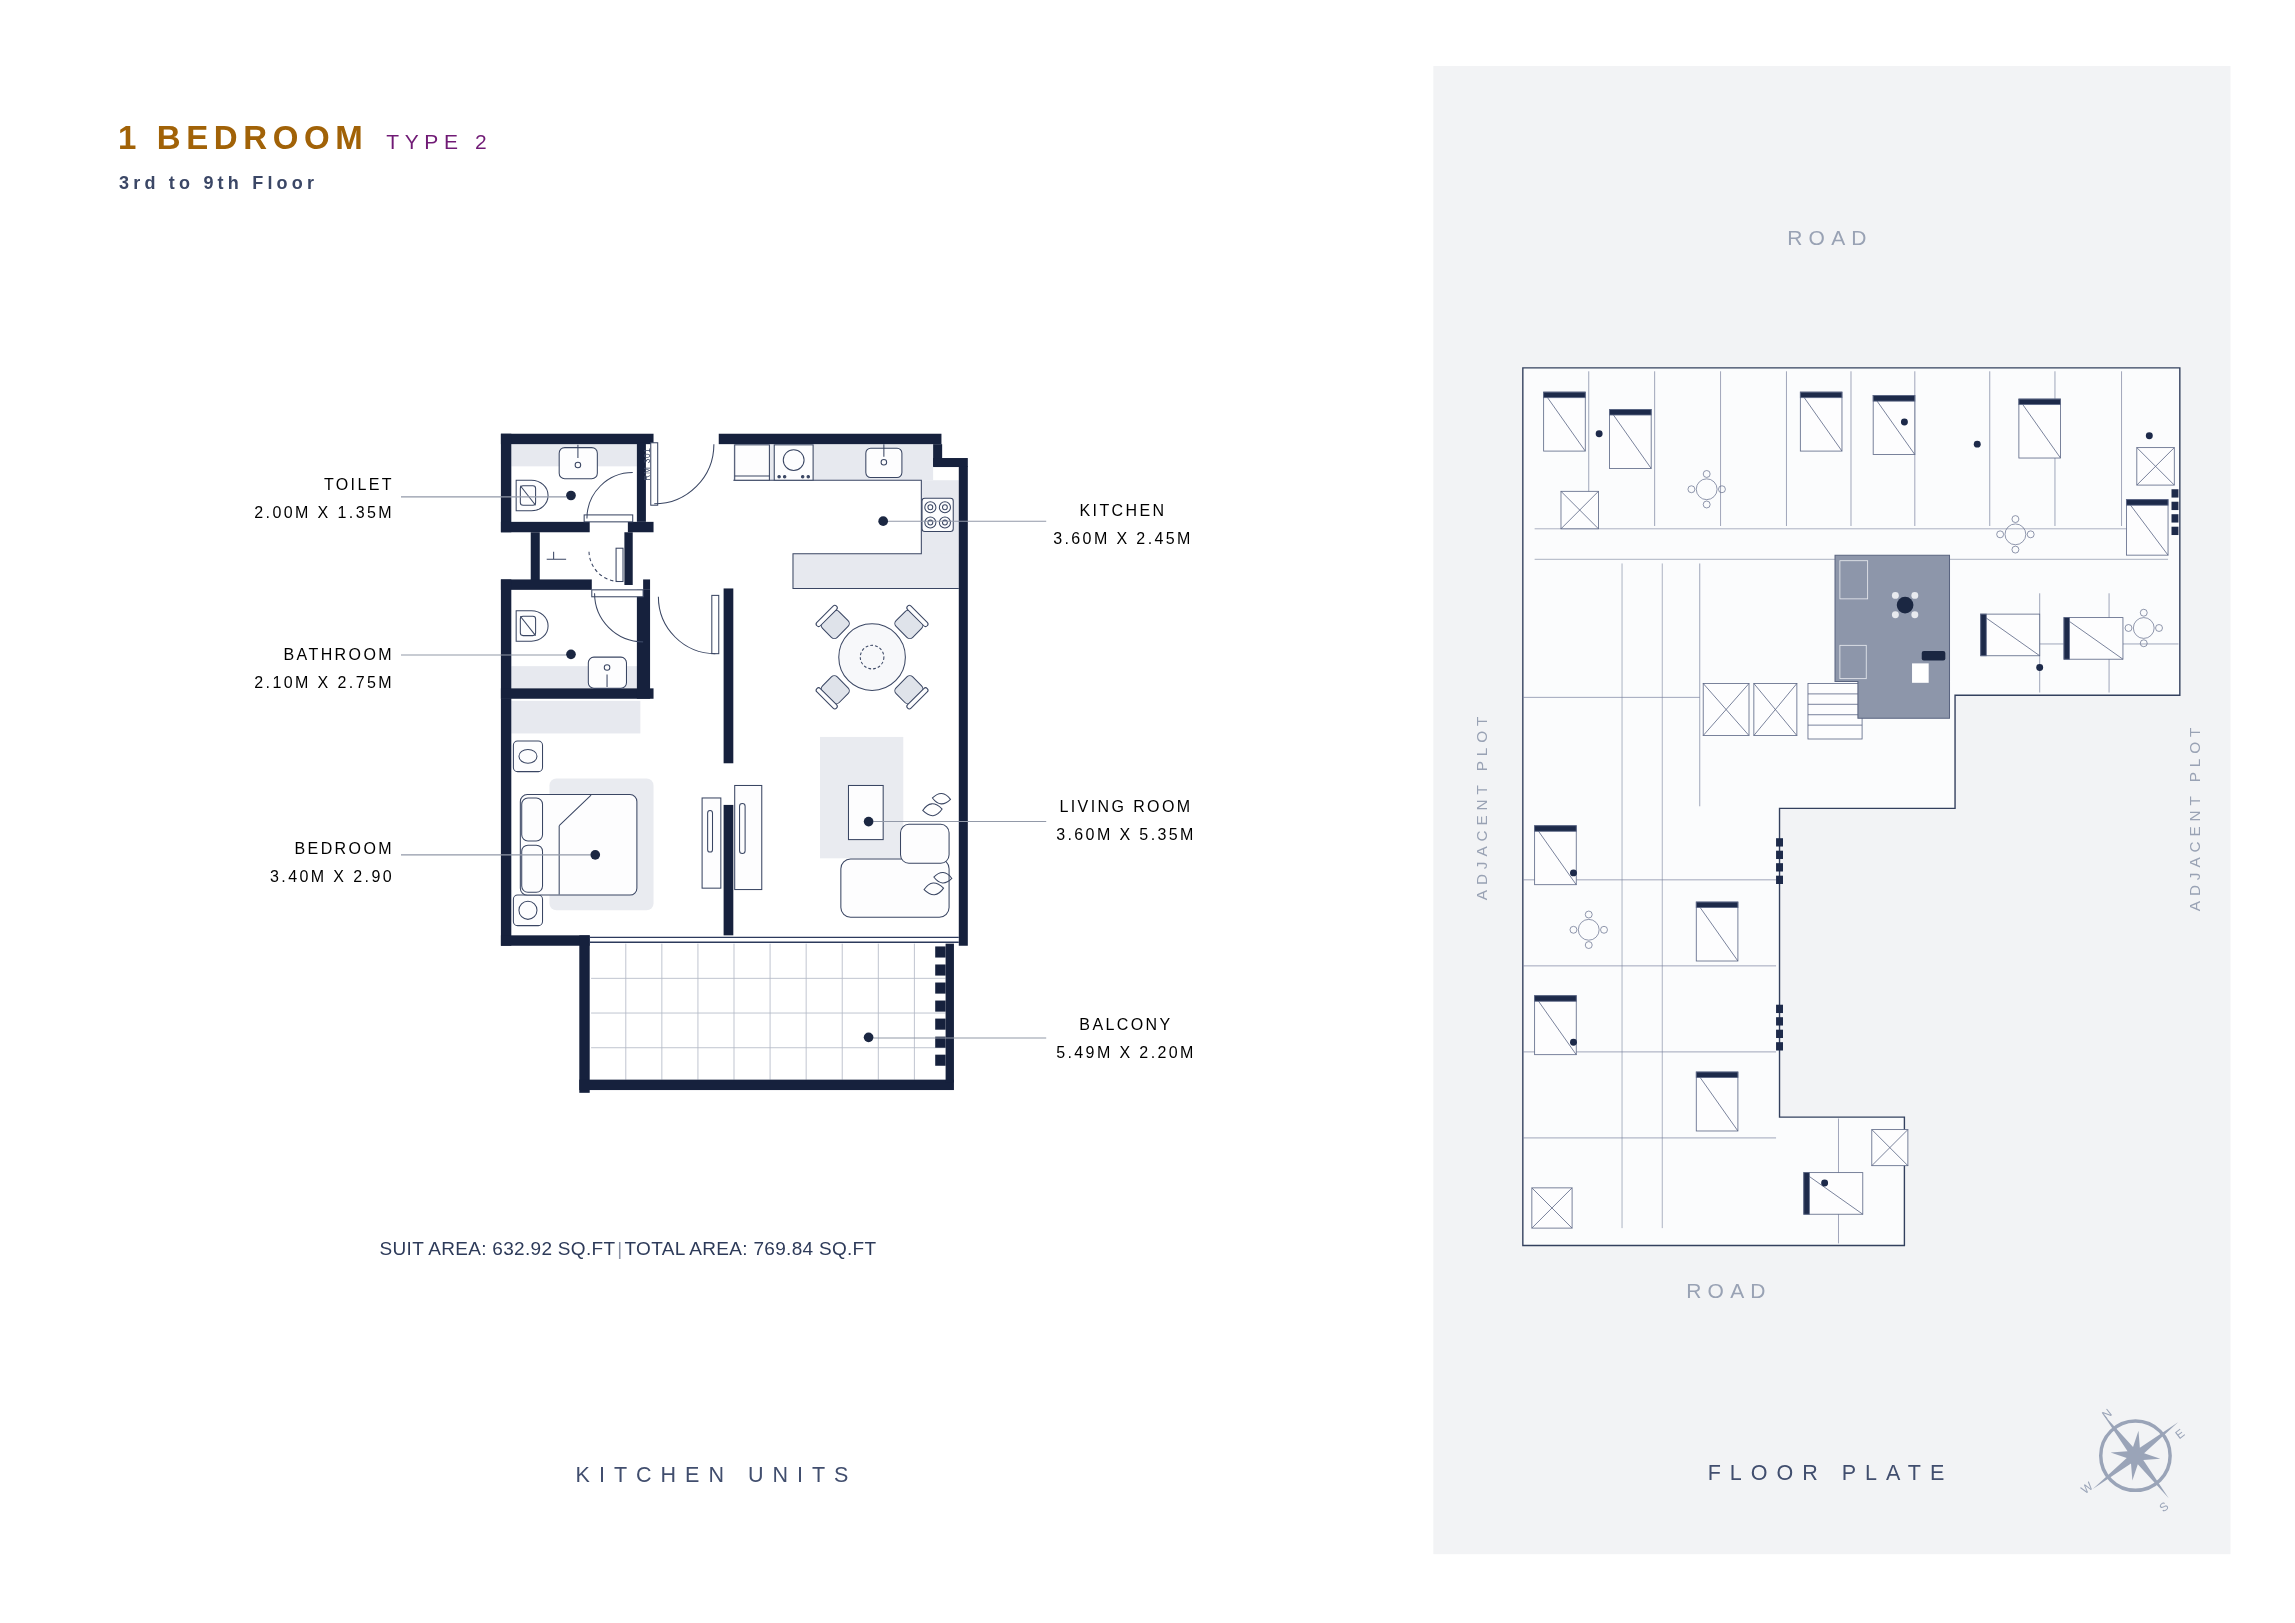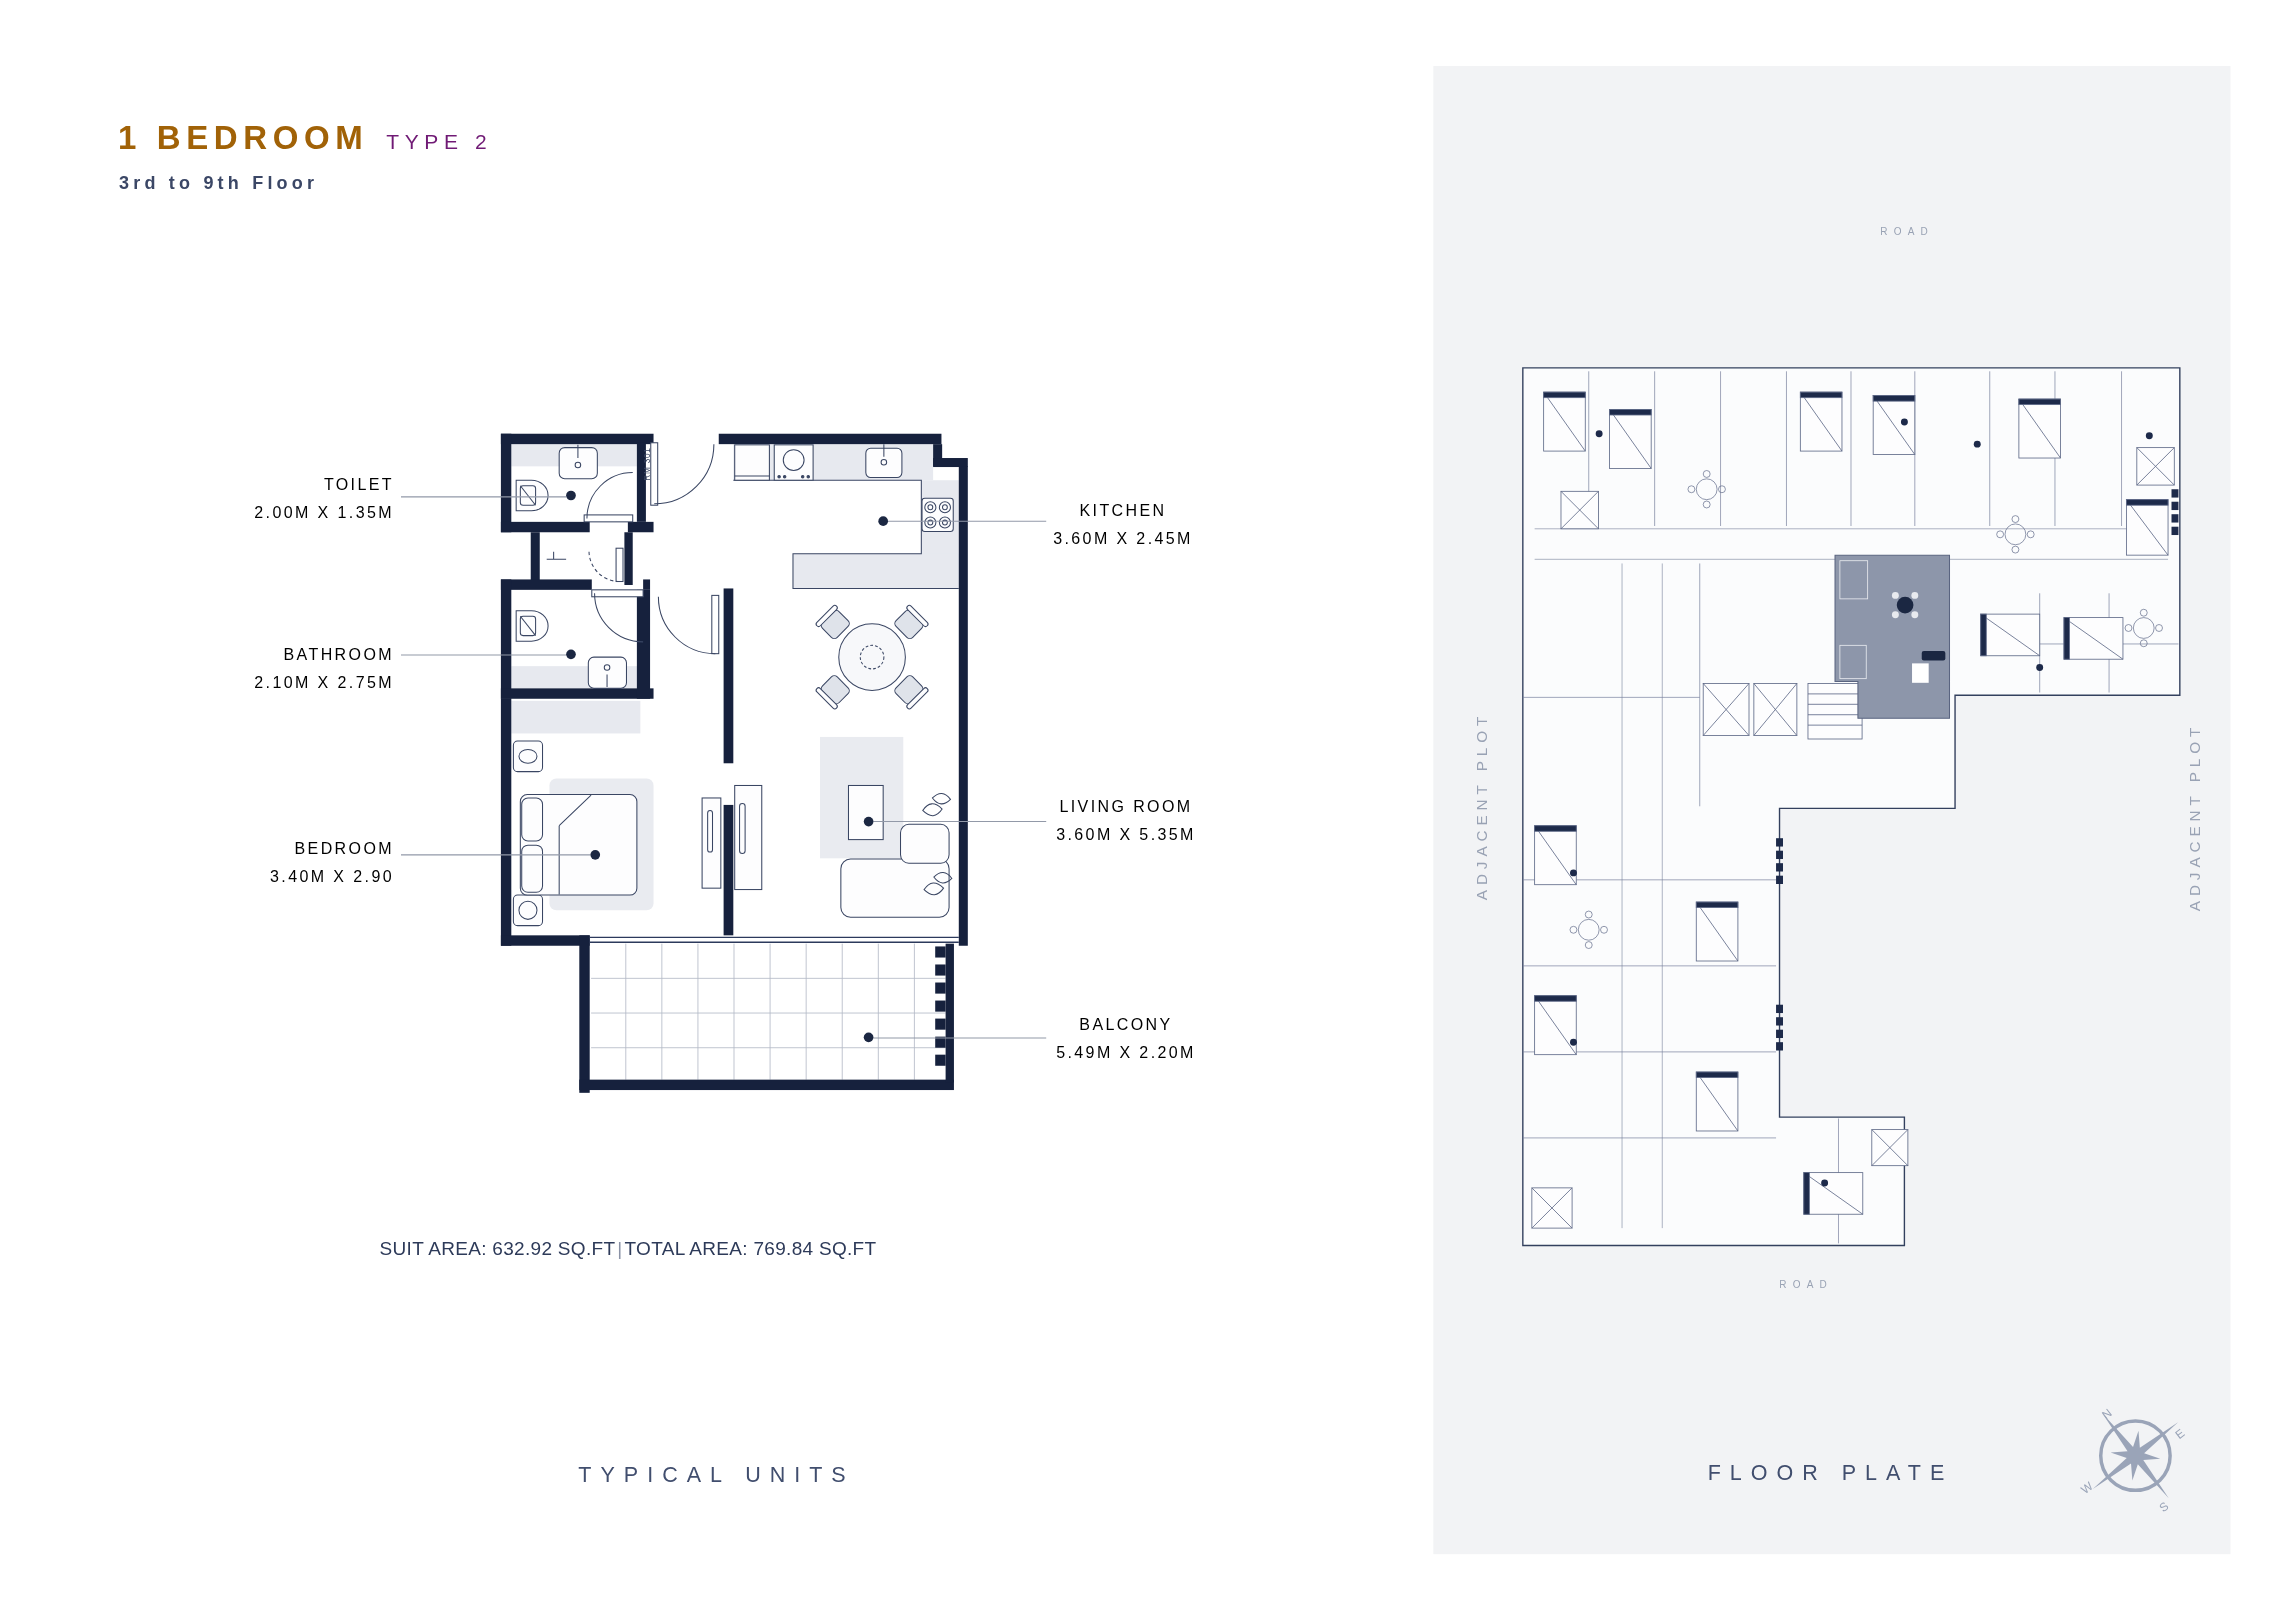--- a/index.html
+++ b/index.html
@@ -24,21 +24,21 @@
   .lbl-living{left:1008px;top:797px;}
   .lbl-balcony{left:1008px;top:1015px;}
   
   .area-row{left:378px;top:1238px;width:500px;display:flex;justify-content:center;gap:2px;
             font-size:19px;color:#2d3a59;letter-spacing:0.3px;}
   .area-divider{color:#8a92a6;}
   
   .caption{font-size:21.5px;letter-spacing:9px;color:#414e6e;text-align:center;width:361px;}
   .cap-typical{left:536px;top:1463px;}
   .cap-floorplate{left:1650px;top:1461px;}
-  .muted{font-size:10px;letter-spacing:6.2px;color:#99a2b4;text-align:right;width:208px;}
+  .muted{font-size:21px;letter-spacing:6.2px;color:#99a2b4;text-align:center;width:208px;}
   .road-top{left:1726px;top:226px;}
   .road-bottom{left:1625px;top:1279px;}
   .adj{font-size:15.3px;letter-spacing:4.9px;color:#99a2b4;transform:translate(-50%,-50%) rotate(-90deg);}
   .adj-left{left:1482px;top:806px;}
   .adj-right{left:2195px;top:817px;}
   .rm-id{left:647px;top:464px;font-size:8.3px;letter-spacing:0.7px;color:#3a4663;
          transform:translate(-50%,-50%) rotate(-90deg);}
   .compass-letter{font-size:11.8px;color:#9aa4b8;transform:translate(-50%,-50%) rotate(-38deg);}
   .cl-n{left:2107px;top:1414px;} .cl-e{left:2180px;top:1434px;}
   .cl-s{left:2164px;top:1507px;} .cl-w{left:2087px;top:1488px;}
@@ -465,21 +465,21 @@
   <div>BALCONY</div>
   <div class="dims">5.49M X 2.20M</div>
 </div>
 
 <div class="txt area-row">
   <span>SUIT AREA: 632.92 SQ.FT</span>
   <span class="area-divider">|</span>
   <span>TOTAL AREA: 769.84 SQ.FT</span>
 </div>
 
-<div class="txt caption cap-typical">TYPICAL UNITS</div>
+<div class="txt caption cap-typical">KITCHEN UNITS</div>
 <div class="txt caption cap-floorplate">FLOOR PLATE</div>
 
 <div class="txt muted road-top">ROAD</div>
 <div class="txt muted road-bottom">ROAD</div>
 <div class="txt adj adj-left">ADJACENT PLOT</div>
 <div class="txt adj adj-right">ADJACENT PLOT</div>
 
 <div class="txt rm-id">RM 301</div>
 
 <div class="txt compass-letter cl-n">N</div>

